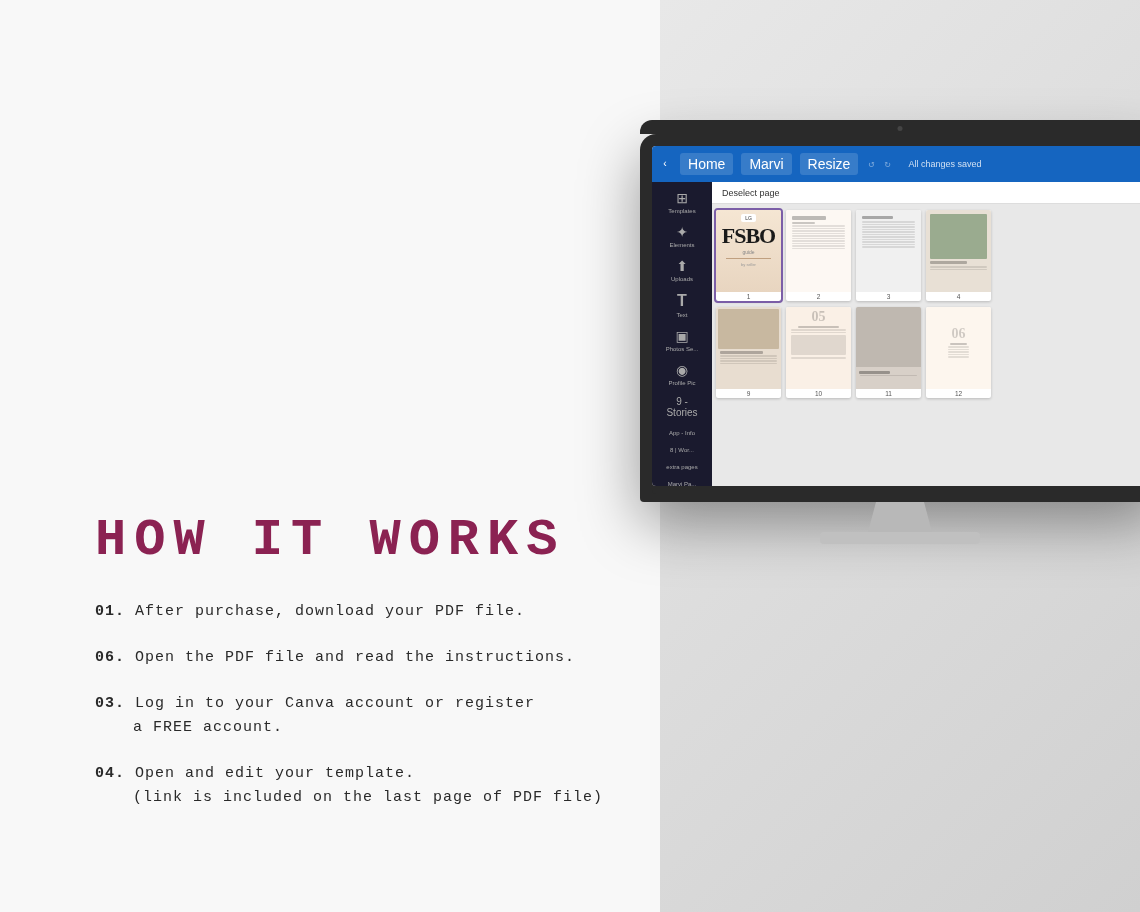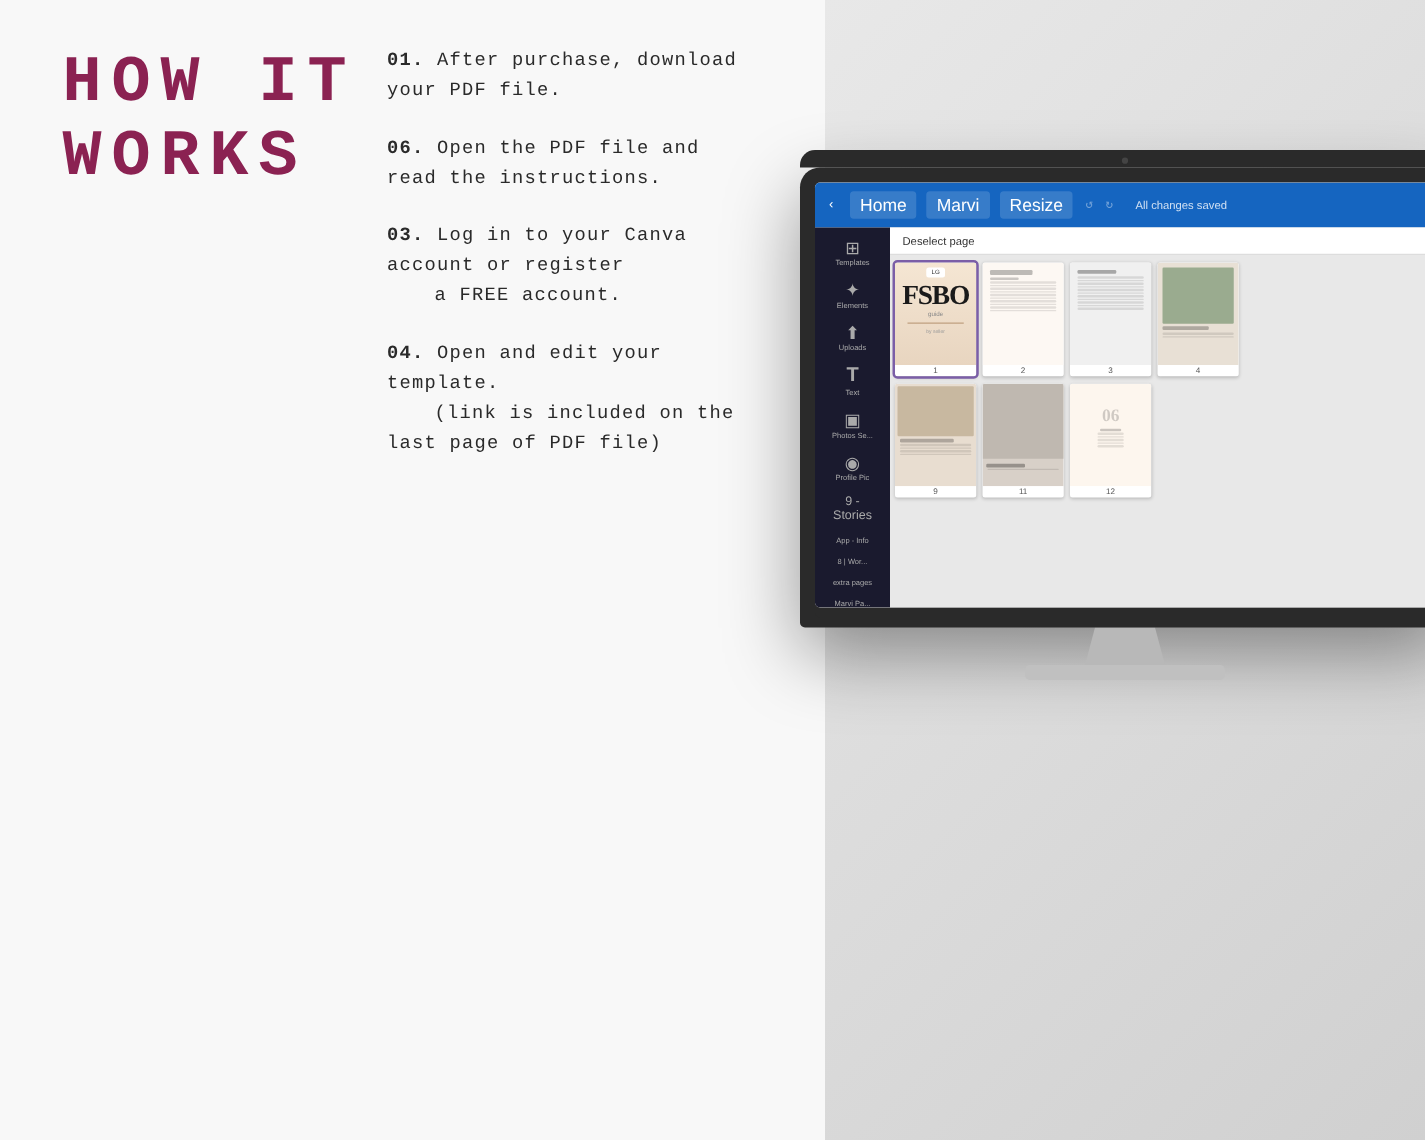--- a/index.html
+++ b/index.html
@@ -39,25 +39,26 @@
       position: absolute;
       top: 0;
       left: 0;
       width: 100%;
       height: 100%;
       display: flex;
     }
 
     .left-panel {
       width: 640px;
-      padding: 37px 50px 40px 50px;
-      display: flex;
-      flex-direction: row;
+      padding: 60px 50px 40px 50px;
+      display: flex;
+      flex-direction: column;
       justify-content: flex-end;
       padding-bottom: 80px;
+      margin-left: 45px;
     }
 
     .how-it-works-title {
       font-size: 52px;
       font-weight: 900;
       color: #8B2252;
       letter-spacing: 8px;
       text-transform: uppercase;
       margin-bottom: 30px;
       font-family: 'Courier New', Courier, monospace;
@@ -542,20 +543,33 @@
                           <div style="height:3px;background:rgba(0,0,0,0.25);width:70%;margin:1px 2px;border-radius:1px;"></div>
                           <div class="mini-line-thin"></div>
                           <div class="mini-line-thin"></div>
                           <div class="mini-line-thin"></div>
                           <div class="mini-line-thin"></div>
                         </div>
                       </div>
                       <div class="pg-num">9</div>
                     </div>
 
+                    <div class="pg">
+                      <div class="pg-inner">
+                        <div style="width:100%;height:100%;background:#faf0e6;padding:3px;">
+                          <div style="font-size:14px;font-weight:900;color:rgba(0,0,0,0.2);font-family:serif;line-height:1;text-align:center;margin-bottom:2px;">05</div>
+                          <div style="height:2px;background:rgba(0,0,0,0.2);width:70%;margin:1px auto;border-radius:1px;"></div>
+                          <div class="mini-line-thin"></div>
+                          <div class="mini-line-thin"></div>
+                          <div style="height:20px;background:rgba(0,0,0,0.1);border-radius:1px;margin:2px;"></div>
+                          <div class="mini-line-thin"></div>
+                        </div>
+                      </div>
+                      <div class="pg-num">10</div>
+                    </div>
 
                     <div class="pg">
                       <div class="pg-inner">
                         <div style="width:100%;height:100%;background:#d8d0c8;">
                           <div style="height:60px;background:#bfb8b0;"></div>
                           <div style="padding:2px;margin-top:1px;">
                             <div style="height:2.5px;background:rgba(0,0,0,0.3);width:50%;margin:1px;border-radius:1px;"></div>
                             <div class="mini-line-thin"></div>
                           </div>
                         </div>

